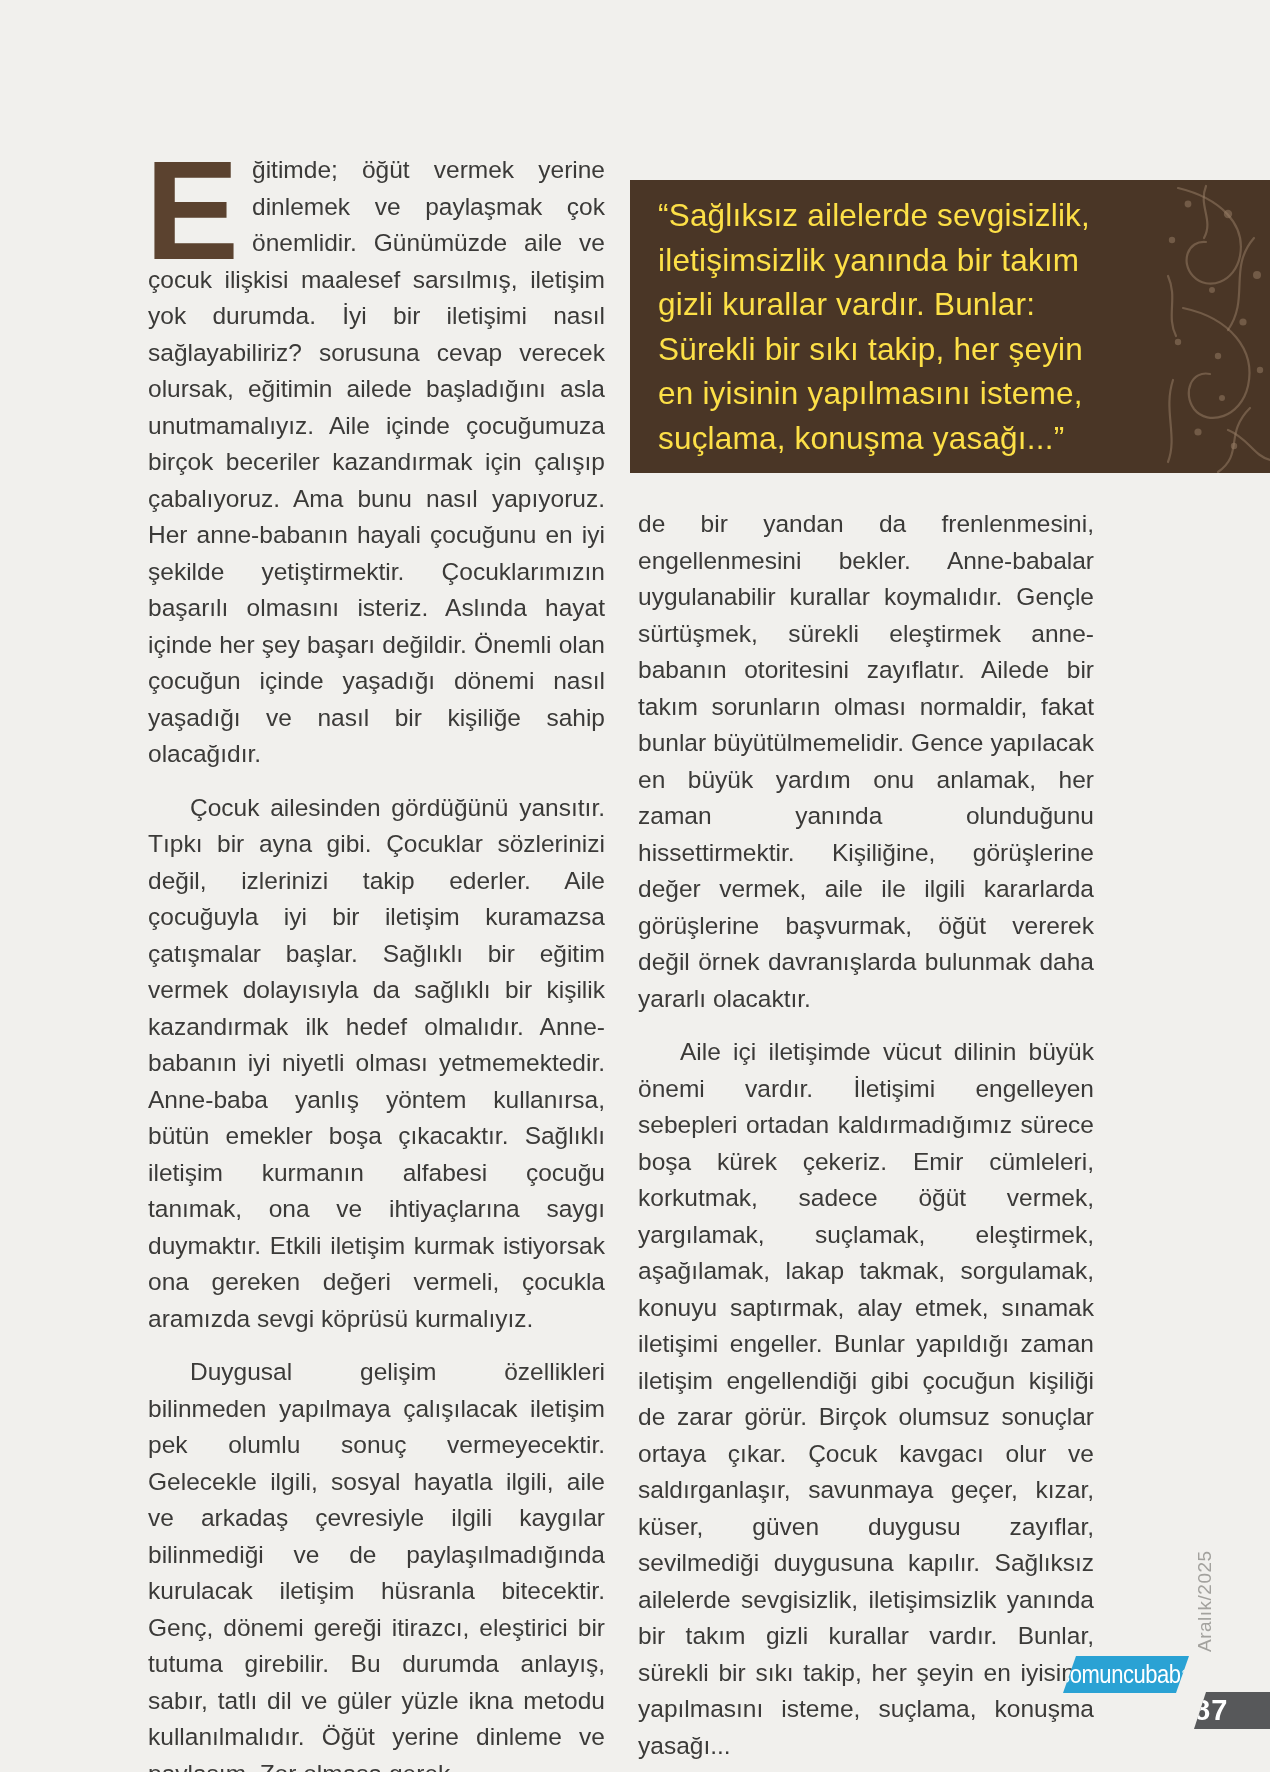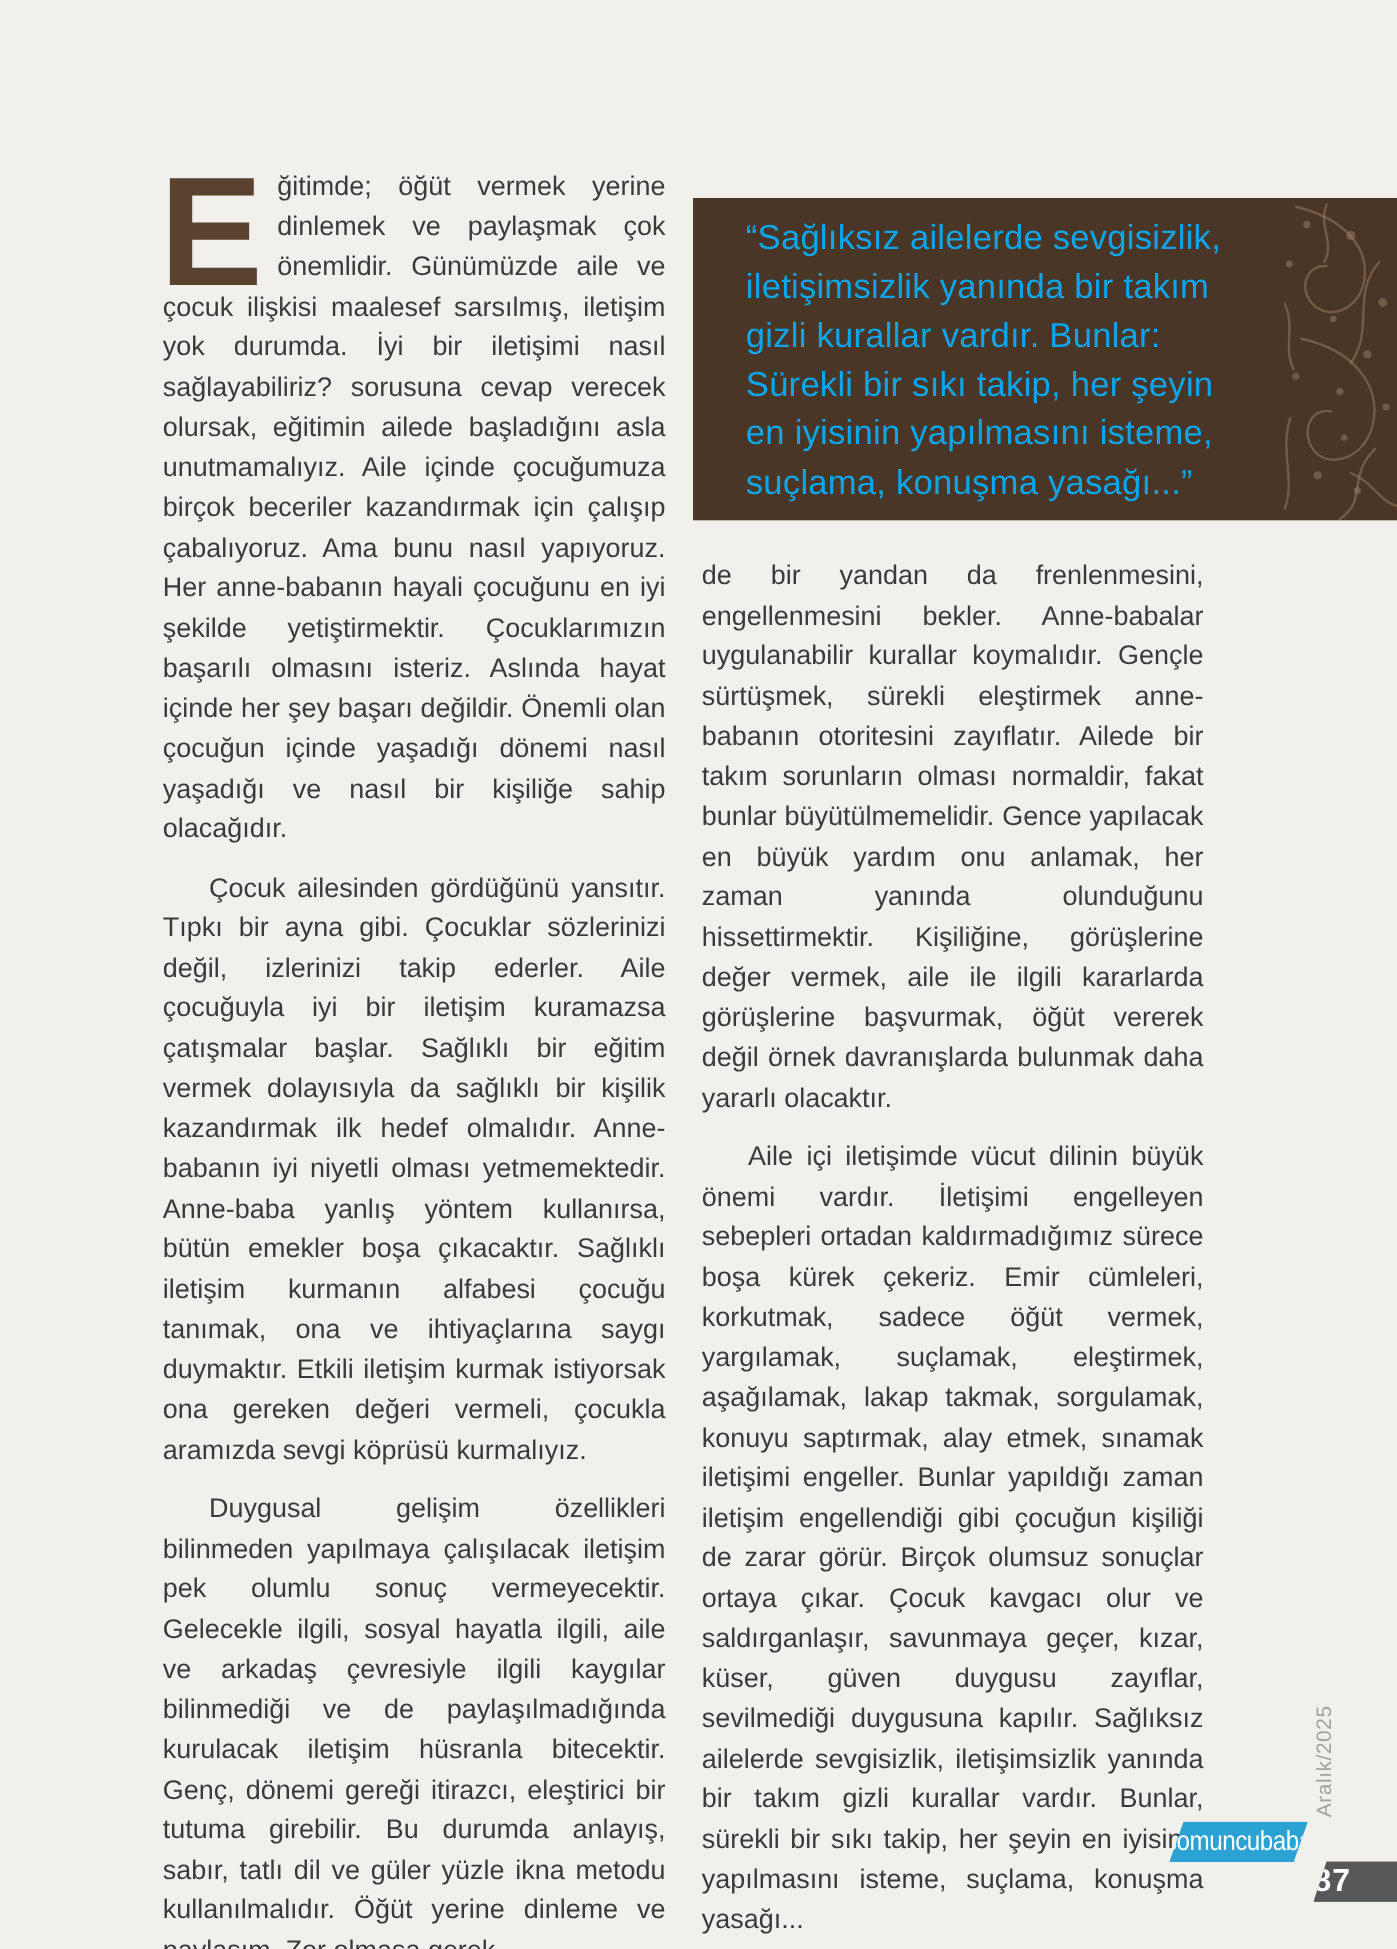--- a/index.html
+++ b/index.html
@@ -30,25 +30,24 @@
     margin:8px 13px 0 -3px;
   }
 
   
   .quote-box{
     position:absolute;left:630px;top:180px;right:0;height:293px;
     background:#4a3626;
   }
   .quote-text{
     position:absolute;left:28px;top:13px;width:500px;
-    color:#0ea5e9;
+    color:#fde047;
     font-size:31.5px;line-height:44.5px;
     letter-spacing:.2px;
     white-space:pre-line;
-    margin-left:20px;
   }
   .ornament{position:absolute;right:0;top:0;height:100%;width:112px;display:block;}
 
   
   .issue-label{
     position:absolute;left:1194px;top:1562px;height:90px;
     writing-mode:vertical-rl;transform:rotate(180deg);
     font-size:19px;color:#a3a29e;letter-spacing:.5px;
     white-space:nowrap;
   }

